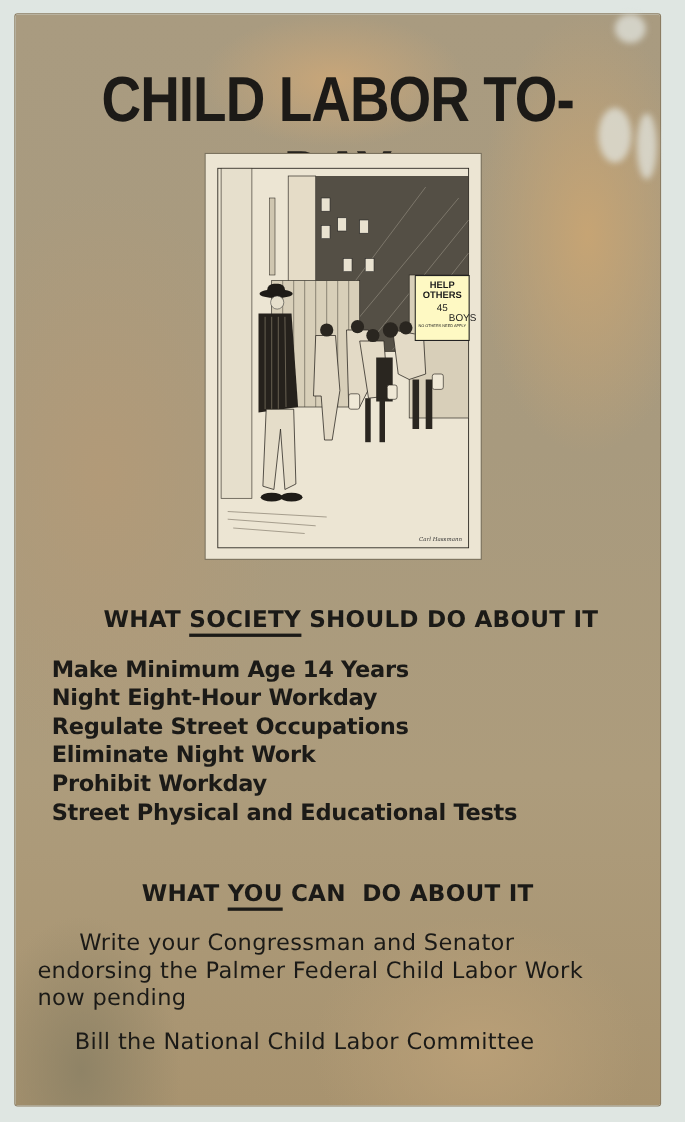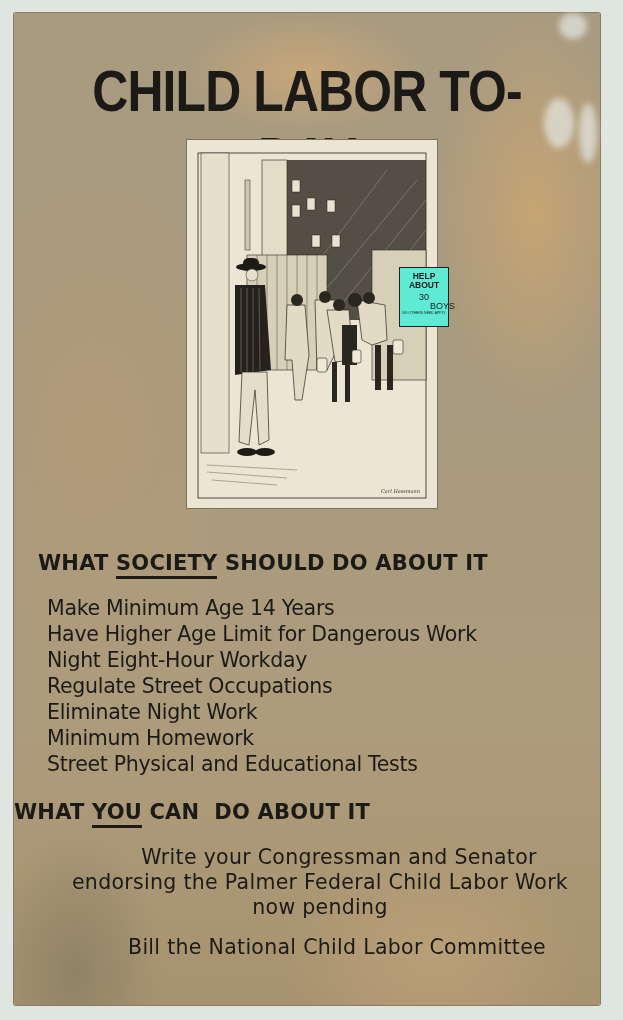--- a/index.html
+++ b/index.html
@@ -30,55 +30,55 @@
       color: #1c1a17;
       transform: scaleX(0.86); transform-origin: center;
     }
     .illustration {
       position: absolute; left: 173px; top: 127px; width: 250px; height: 368px;
       background: #ece5d3;
       box-shadow: 0 0 0 1px #7c735f;
     }
     .illustration svg { position: absolute; left: 0; top: 0; }
     .help-sign {
-      position: absolute; left: 190px; top: 127px; width: 48px; height: 58px;
-      background: #5eead4; border: 1px solid #222;
+      position: absolute; left: 190px; top: 110px; width: 48px; height: 58px;
+      background: #fef9c3; border: 1px solid #222;
       text-align: center; font-family: "Liberation Sans", sans-serif;
-      color: #1a1a1a; line-height: 1; margin-left: 22px;
+      color: #1a1a1a; line-height: 1;
     }
     .help-sign .l1 { font-size: 8.5px; font-weight: bold; margin-top: 4px; display:block; }
     .help-sign .l2 { font-size: 8.5px; font-weight: bold; display:block; }
     .help-sign .l3 { font-size: 9px; display:block; margin-top: 4px; }
     .help-sign .l4 { font-size: 9px; display:block;padding-left:30px; }
     .help-sign .l5 { font-size: 3.5px; display:block; margin-top: 1px; }
     .signature {
       position: absolute; left: 194px; top: 348px; font-size: 5px; color: #333;
       font-family: "DejaVu Serif", serif; font-style: italic;
     }
     .heading {
-      position: absolute; left: 0; width: 586px; 
+      position: absolute; left: 0; width: 586px; text-align: center;
       font-family: "DejaVu Sans", sans-serif; font-weight: bold;
       font-size: 21px; color: #1b1a17; letter-spacing: 0.2px;
     }
     .heading .ul { border-bottom: 3px solid #1b1a17; padding-bottom: 1px; }
     .h1 { top: 538px; padding-left: 24px; box-sizing: border-box; }
     .h2 { top: 787px; padding-left: 0; box-sizing: border-box; }
     .list {
       position: absolute; left: 33px; top: 582px; margin: 0; padding: 0; list-style: none;
     }
     .list li {
       font-family: "DejaVu Sans", sans-serif; font-size: 20.5px;
       line-height: 26px; color: #1b1a17; white-space: nowrap;
       letter-spacing: -0.3px;
+      font-weight: bold;
     }
     .para {
-      position: absolute; left: 46px; width: 520px; color: #1b1a17;
+      position: absolute; left: 20px; width: 520px; color: #1b1a17;
       font-family: "DejaVu Sans", sans-serif; font-size: 20.5px; line-height: 25px;
       letter-spacing: 0.3px;
-      text-align: center;
     }
     .p1 { top: 832px; }
     .p1 .first { padding-left: 38px; display: block; }
     .p2 { top: 922px; padding-left: 34px; box-sizing: border-box; }
   </style>
 </head>
 <body>
 
 <div class="poster">
   <div class="stain" style="left:545px;top:0px;width:28px;height:26px;"></div>
@@ -166,39 +166,38 @@
       </g>
 
       <g stroke="#6a6252" stroke-width="0.5">
         <line x1="20" y1="325" x2="110" y2="330"></line>
           <line x1="20" y1="332" x2="100" y2="338"></line>
         <line x1="25" y1="340" x2="90" y2="345"></line>
       </g>
     </svg>
     <div class="help-sign">
       <span class="l1">HELP</span>
-      <span class="l2">ABOUT</span>
-      <span class="l3">30</span>
+      <span class="l2">OTHERS</span>
+      <span class="l3">45</span>
       <span class="l4">BOYS</span>
       <span class="l5">NO OTHERS NEED APPLY</span>
     </div>
     <div class="signature">Carl Hassmann</div>
   </div>
 
   <div class="heading h1">
     <span>WHAT </span><span class="ul">SOCIETY</span><span> SHOULD DO ABOUT IT</span>
   </div>
 
   <ul class="list">
     <li>Make Minimum Age 14 Years</li>
-    <li>Have Higher Age Limit for Dangerous Work</li>
     <li>Night Eight-Hour Workday</li>
     <li>Regulate Street Occupations</li>
     <li>Eliminate Night Work</li>
-    <li>Minimum Homework</li>
+    <li>Prohibit Workday</li>
     <li>Street Physical and Educational Tests</li>
   </ul>
 
   <div class="heading h2">
     <span>WHAT </span><span class="ul">YOU</span><span style="white-space:pre"> CAN  DO ABOUT IT</span>
   </div>
 
   <div class="para p1">
     <span class="first">Write your Congressman and Senator</span>
     <span>endorsing the Palmer Federal Child Labor Work now pending</span>

